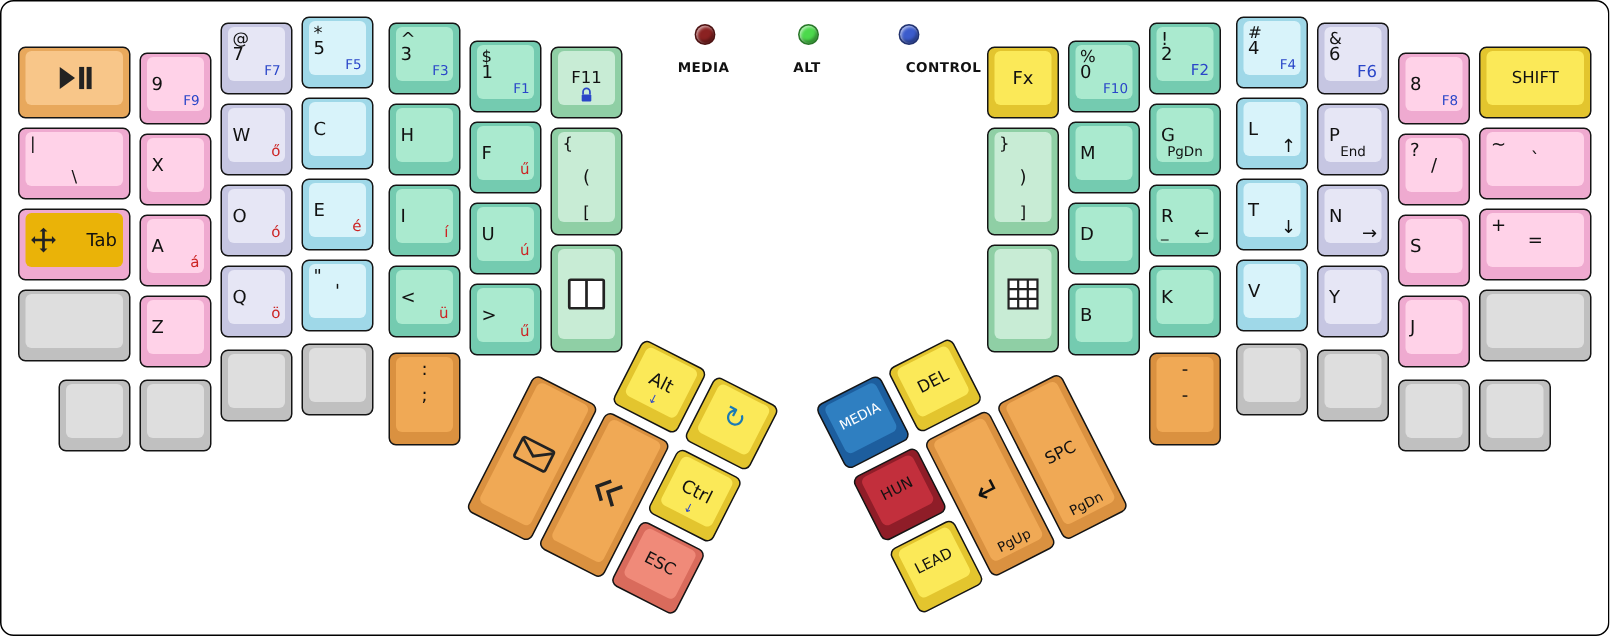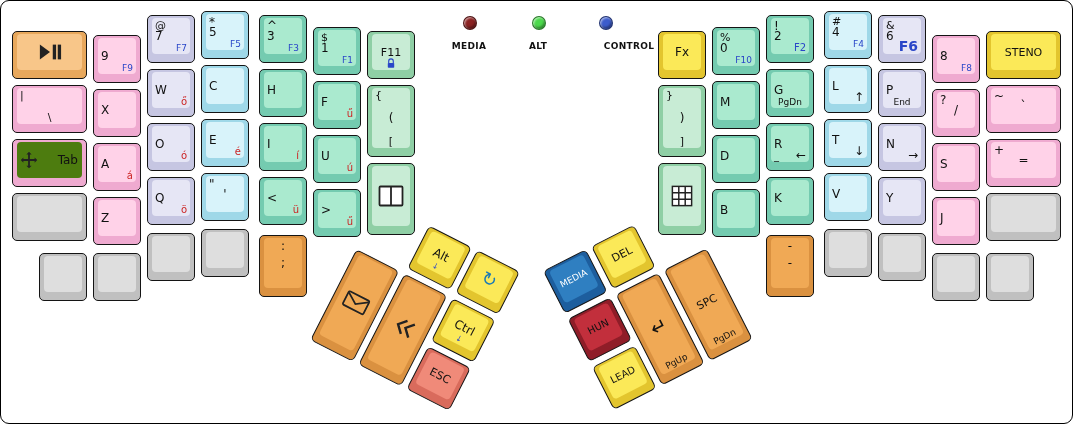--- a/index.html
+++ b/index.html
@@ -150,21 +150,21 @@
         </div>
       </div>
       <div class="key" style="left: 366px; top: 84px; width: 48px; height: 72px; background: rgb(143, 207, 165);">
         <div class="key-top" style="background: rgb(200, 236, 213);">
           <span class="lbl pos-tl" style="font-size: 11px; color: rgb(17, 17, 17);">{</span>
           <span class="lbl pos-mc" style="font-size: 12px; color: rgb(17, 17, 17);">(</span>
           <span class="lbl pos-bc" style="font-size: 11px; color: rgb(17, 17, 17);">[</span>
         </div>
       </div>
       <div class="key" style="left: 11px; top: 138px; width: 75px; height: 48px; background: rgb(239, 170, 208);">
-        <div class="key-top" style="background: #4d7c0f;">
+        <div class="key-top" style="background: #eab308;">
           <span class="lbl pos-mr" style="font-size: 12px; color: rgb(17, 17, 17);">Tab</span>
           <span class="icon pos-ml">
             <svg width="18" height="18" viewBox="0 0 24 24">
               <path fill="#222" d="M12 1l3.5 3.5h-2.3v6.3h6.3V8.5L23 12l-3.5 3.5v-2.3h-6.3v6.3h2.3L12 23l-3.5-3.5h2.3v-6.3H4.5v2.3L1 12l3.5-3.5v2.3h6.3V4.5H8.5z"></path>
             </svg>
           </span>
         </div>
       </div>
       <div class="key" style="left: 92px; top: 142px; width: 48px; height: 48px; background: rgb(239, 170, 208);">
         <div class="key-top" style="background: rgb(255, 210, 232);">
@@ -279,32 +279,32 @@
         <div class="key-top" style="background: rgb(216, 243, 250);">
           <span class="lbl pos-tl" style="font-size: 11px; color: rgb(17, 17, 17);">#</span>
           <span class="lbl pos-ml" style="font-size: 12px; color: rgb(17, 17, 17);">4</span>
           <span class="lbl pos-br" style="font-size: 9px; color: rgb(42, 70, 200);">F4</span>
         </div>
       </div>
       <div class="key" style="left: 877px; top: 14px; width: 48px; height: 48px; background: rgb(198, 198, 226);">
         <div class="key-top" style="background: rgb(230, 230, 245);">
           <span class="lbl pos-tl" style="font-size: 11px; color: rgb(17, 17, 17);">&amp;</span>
           <span class="lbl pos-ml" style="font-size: 12px; color: rgb(17, 17, 17);">6</span>
-          <span class="lbl pos-br" style="font-size: 14px; color: rgb(42, 70, 200); font-weight: bold;">F6</span>
+          <span class="lbl pos-br" style="font-size: 11px; color: rgb(42, 70, 200);">F6</span>
         </div>
       </div>
       <div class="key" style="left: 931px; top: 34px; width: 48px; height: 48px; background: rgb(239, 170, 208);">
         <div class="key-top" style="background: rgb(255, 210, 232);">
           <span class="lbl pos-ml" style="font-size: 12px; color: rgb(17, 17, 17);">8</span>
           <span class="lbl pos-br" style="font-size: 9px; color: rgb(42, 70, 200);">F8</span>
         </div>
       </div>
       <div class="key" style="left: 985px; top: 30px; width: 75px; height: 48px; background: rgb(227, 197, 46);">
         <div class="key-top" style="background: rgb(251, 233, 88);">
-          <span class="lbl pos-mc" style="font-size: 11px; color: rgb(17, 17, 17);">STENO</span>
+          <span class="lbl pos-mc" style="font-size: 11px; color: rgb(17, 17, 17);">SHIFT</span>
         </div>
       </div>
       <div class="key" style="left: 657px; top: 84px; width: 48px; height: 72px; background: rgb(143, 207, 165);">
         <div class="key-top" style="background: rgb(200, 236, 213);">
           <span class="lbl pos-tl" style="font-size: 11px; color: rgb(17, 17, 17);">}</span>
           <span class="lbl pos-mc" style="font-size: 12px; color: rgb(17, 17, 17);">)</span>
           <span class="lbl pos-bc" style="font-size: 11px; color: rgb(17, 17, 17);">]</span>
         </div>
       </div>
       <div class="key" style="left: 711px; top: 80px; width: 48px; height: 48px; background: rgb(116, 203, 176);">

